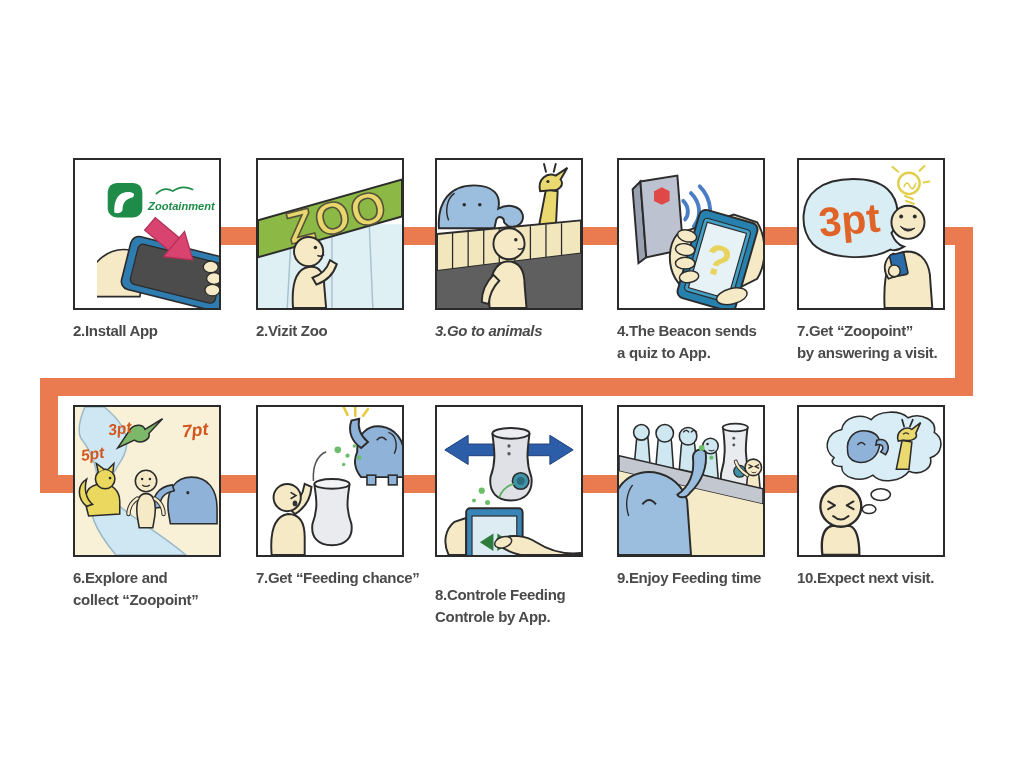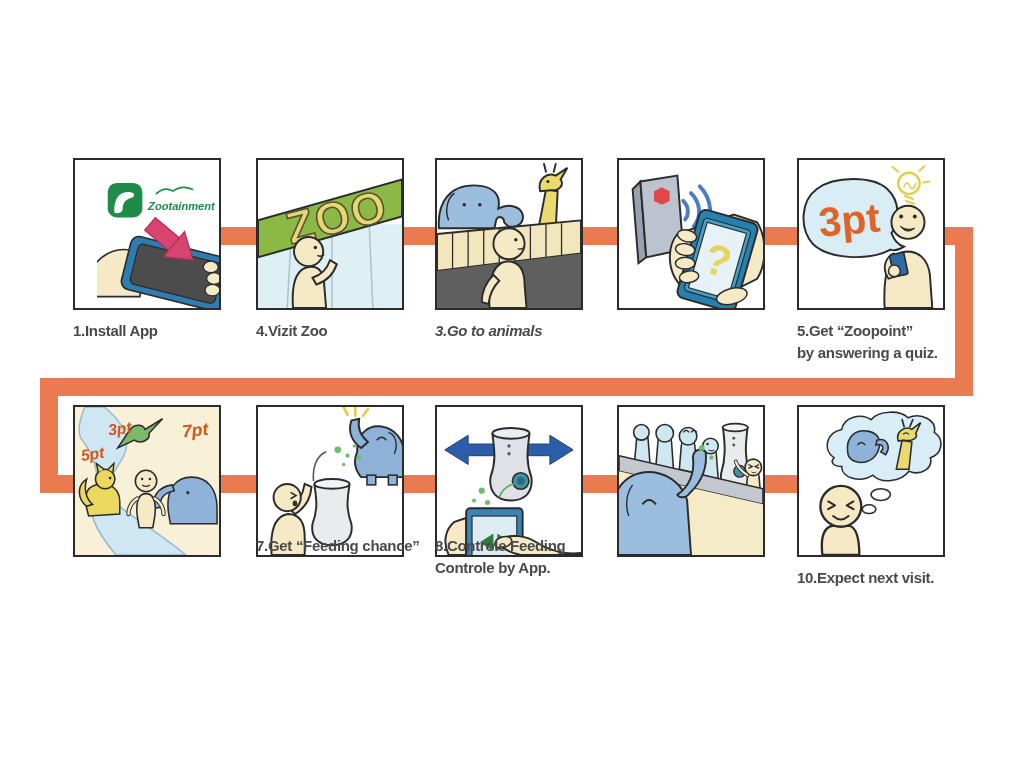--- a/index.html
+++ b/index.html
@@ -299,36 +299,47 @@
       <g>
         <path d="M24,152 C22,134 26,124 34,122 L52,122 C58,124 62,134 62,152 Z" fill="#f6e9c6" stroke="#2b2b2b" stroke-width="2.4"></path>
         <circle cx="43" cy="102" r="21" fill="#f6e9c6" stroke="#2b2b2b" stroke-width="2.4"></circle>
         <path d="M30,97 l7,4 l-7,4 M56,97 l-7,4 l7,4" stroke="#2b2b2b" stroke-width="2" fill="none" stroke-linecap="round" stroke-linejoin="round"></path>
         <path d="M35,112 q8,7 16,0" stroke="#2b2b2b" stroke-width="2" fill="none" stroke-linecap="round"></path>
       </g>
     </svg>
   </div>
 
   <div class="step-label" style="left:73px;top:320px;">
-    <span>1.Install App</span>
+    <span>2.Install App</span>
   </div>
   <div class="step-label" style="left:256px;top:320px;">
-    <span>4.Vizit Zoo</span>
+    <span>2.Vizit Zoo</span>
   </div>
   <div class="step-label" style="left:435px;top:320px;font-style:italic;">
     <span>3.Go to animals</span>
   </div>
+  <div class="step-label" style="left:617px;top:320px;">
+    <span>4.The Beacon sends</span>
+    <span>a quiz to App.</span>
+  </div>
   <div class="step-label" style="left:797px;top:320px;">
-    <span>5.Get “Zoopoint”</span>
-    <span>by answering a quiz.</span>
-  </div>
-  <div class="step-label" style="left:256px;top:535px;">
+    <span>7.Get “Zoopoint”</span>
+    <span>by answering a visit.</span>
+  </div>
+  <div class="step-label" style="left:73px;top:567px;">
+    <span>6.Explore and</span>
+    <span>collect “Zoopoint”</span>
+  </div>
+  <div class="step-label" style="left:256px;top:567px;">
     <span>7.Get “Feeding chance”</span>
   </div>
-  <div class="step-label" style="left:435px;top:535px;">
+  <div class="step-label" style="left:435px;top:584px;">
     <span>8.Controle Feeding</span>
     <span>Controle by App.</span>
   </div>
+  <div class="step-label" style="left:617px;top:567px;">
+    <span>9.Enjoy Feeding time</span>
+  </div>
   <div class="step-label" style="left:797px;top:567px;">
     <span>10.Expect next visit.</span>
   </div>
 
 </div>
 
 </body></html>

